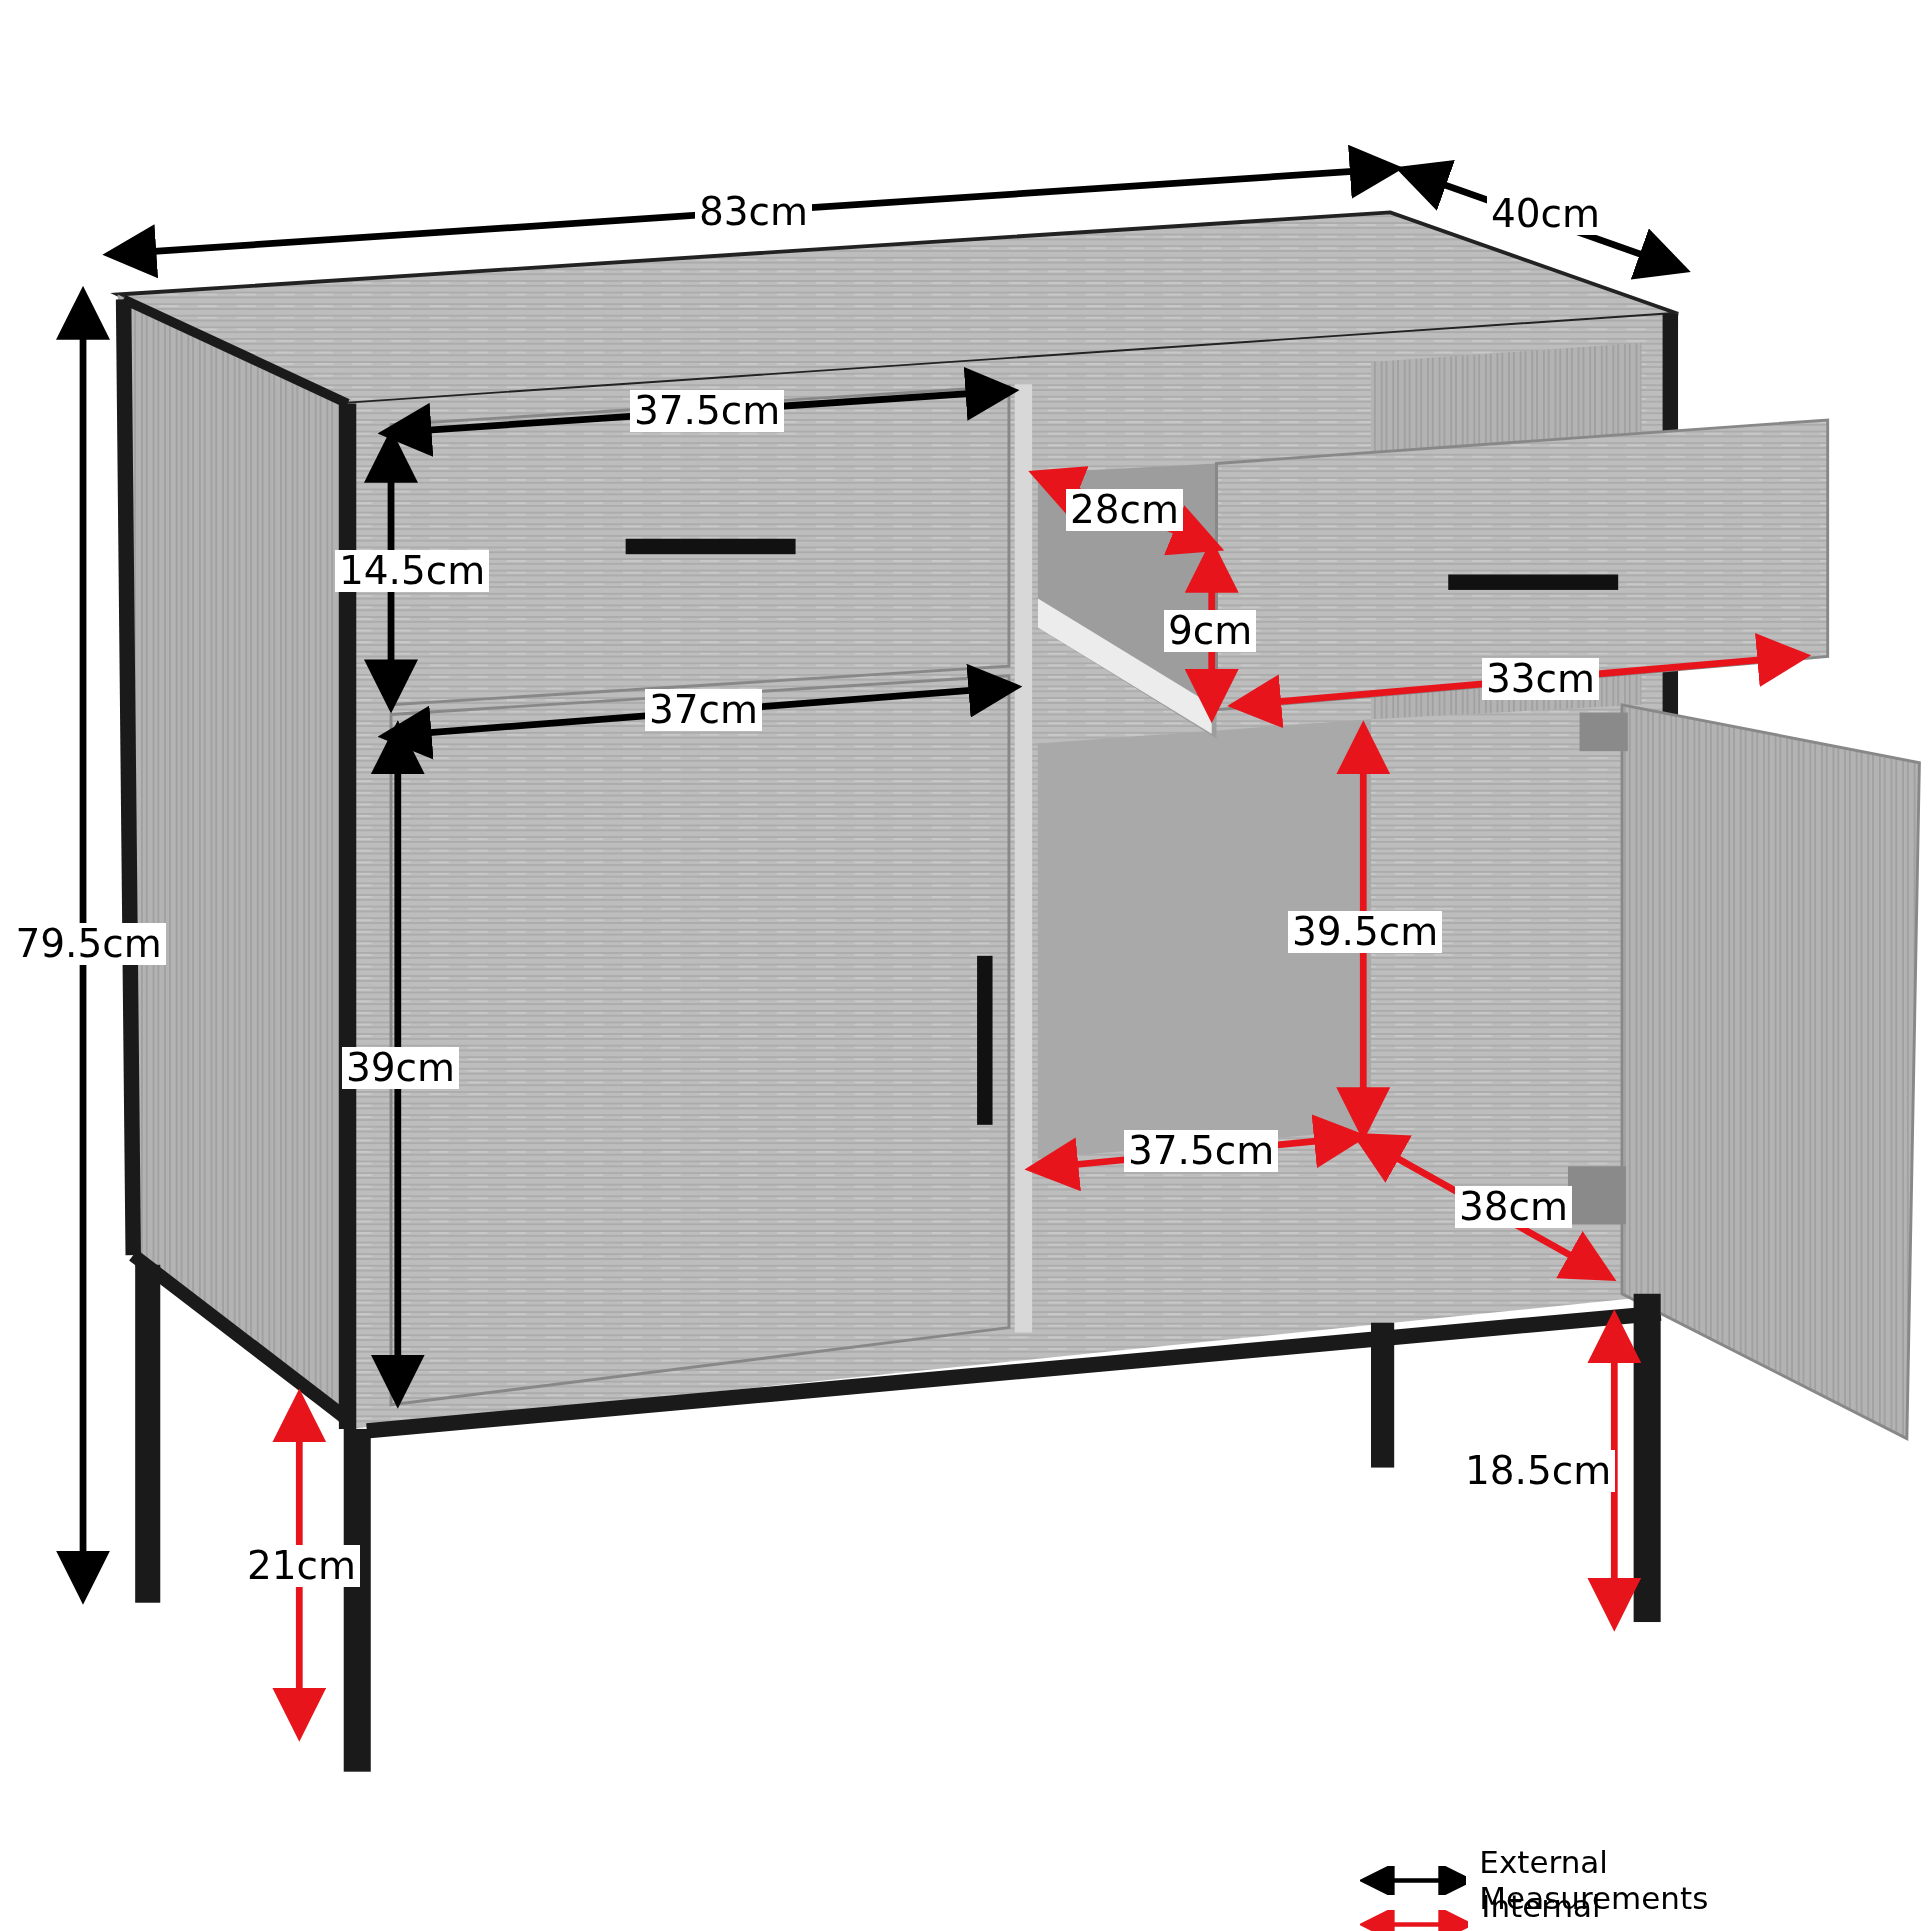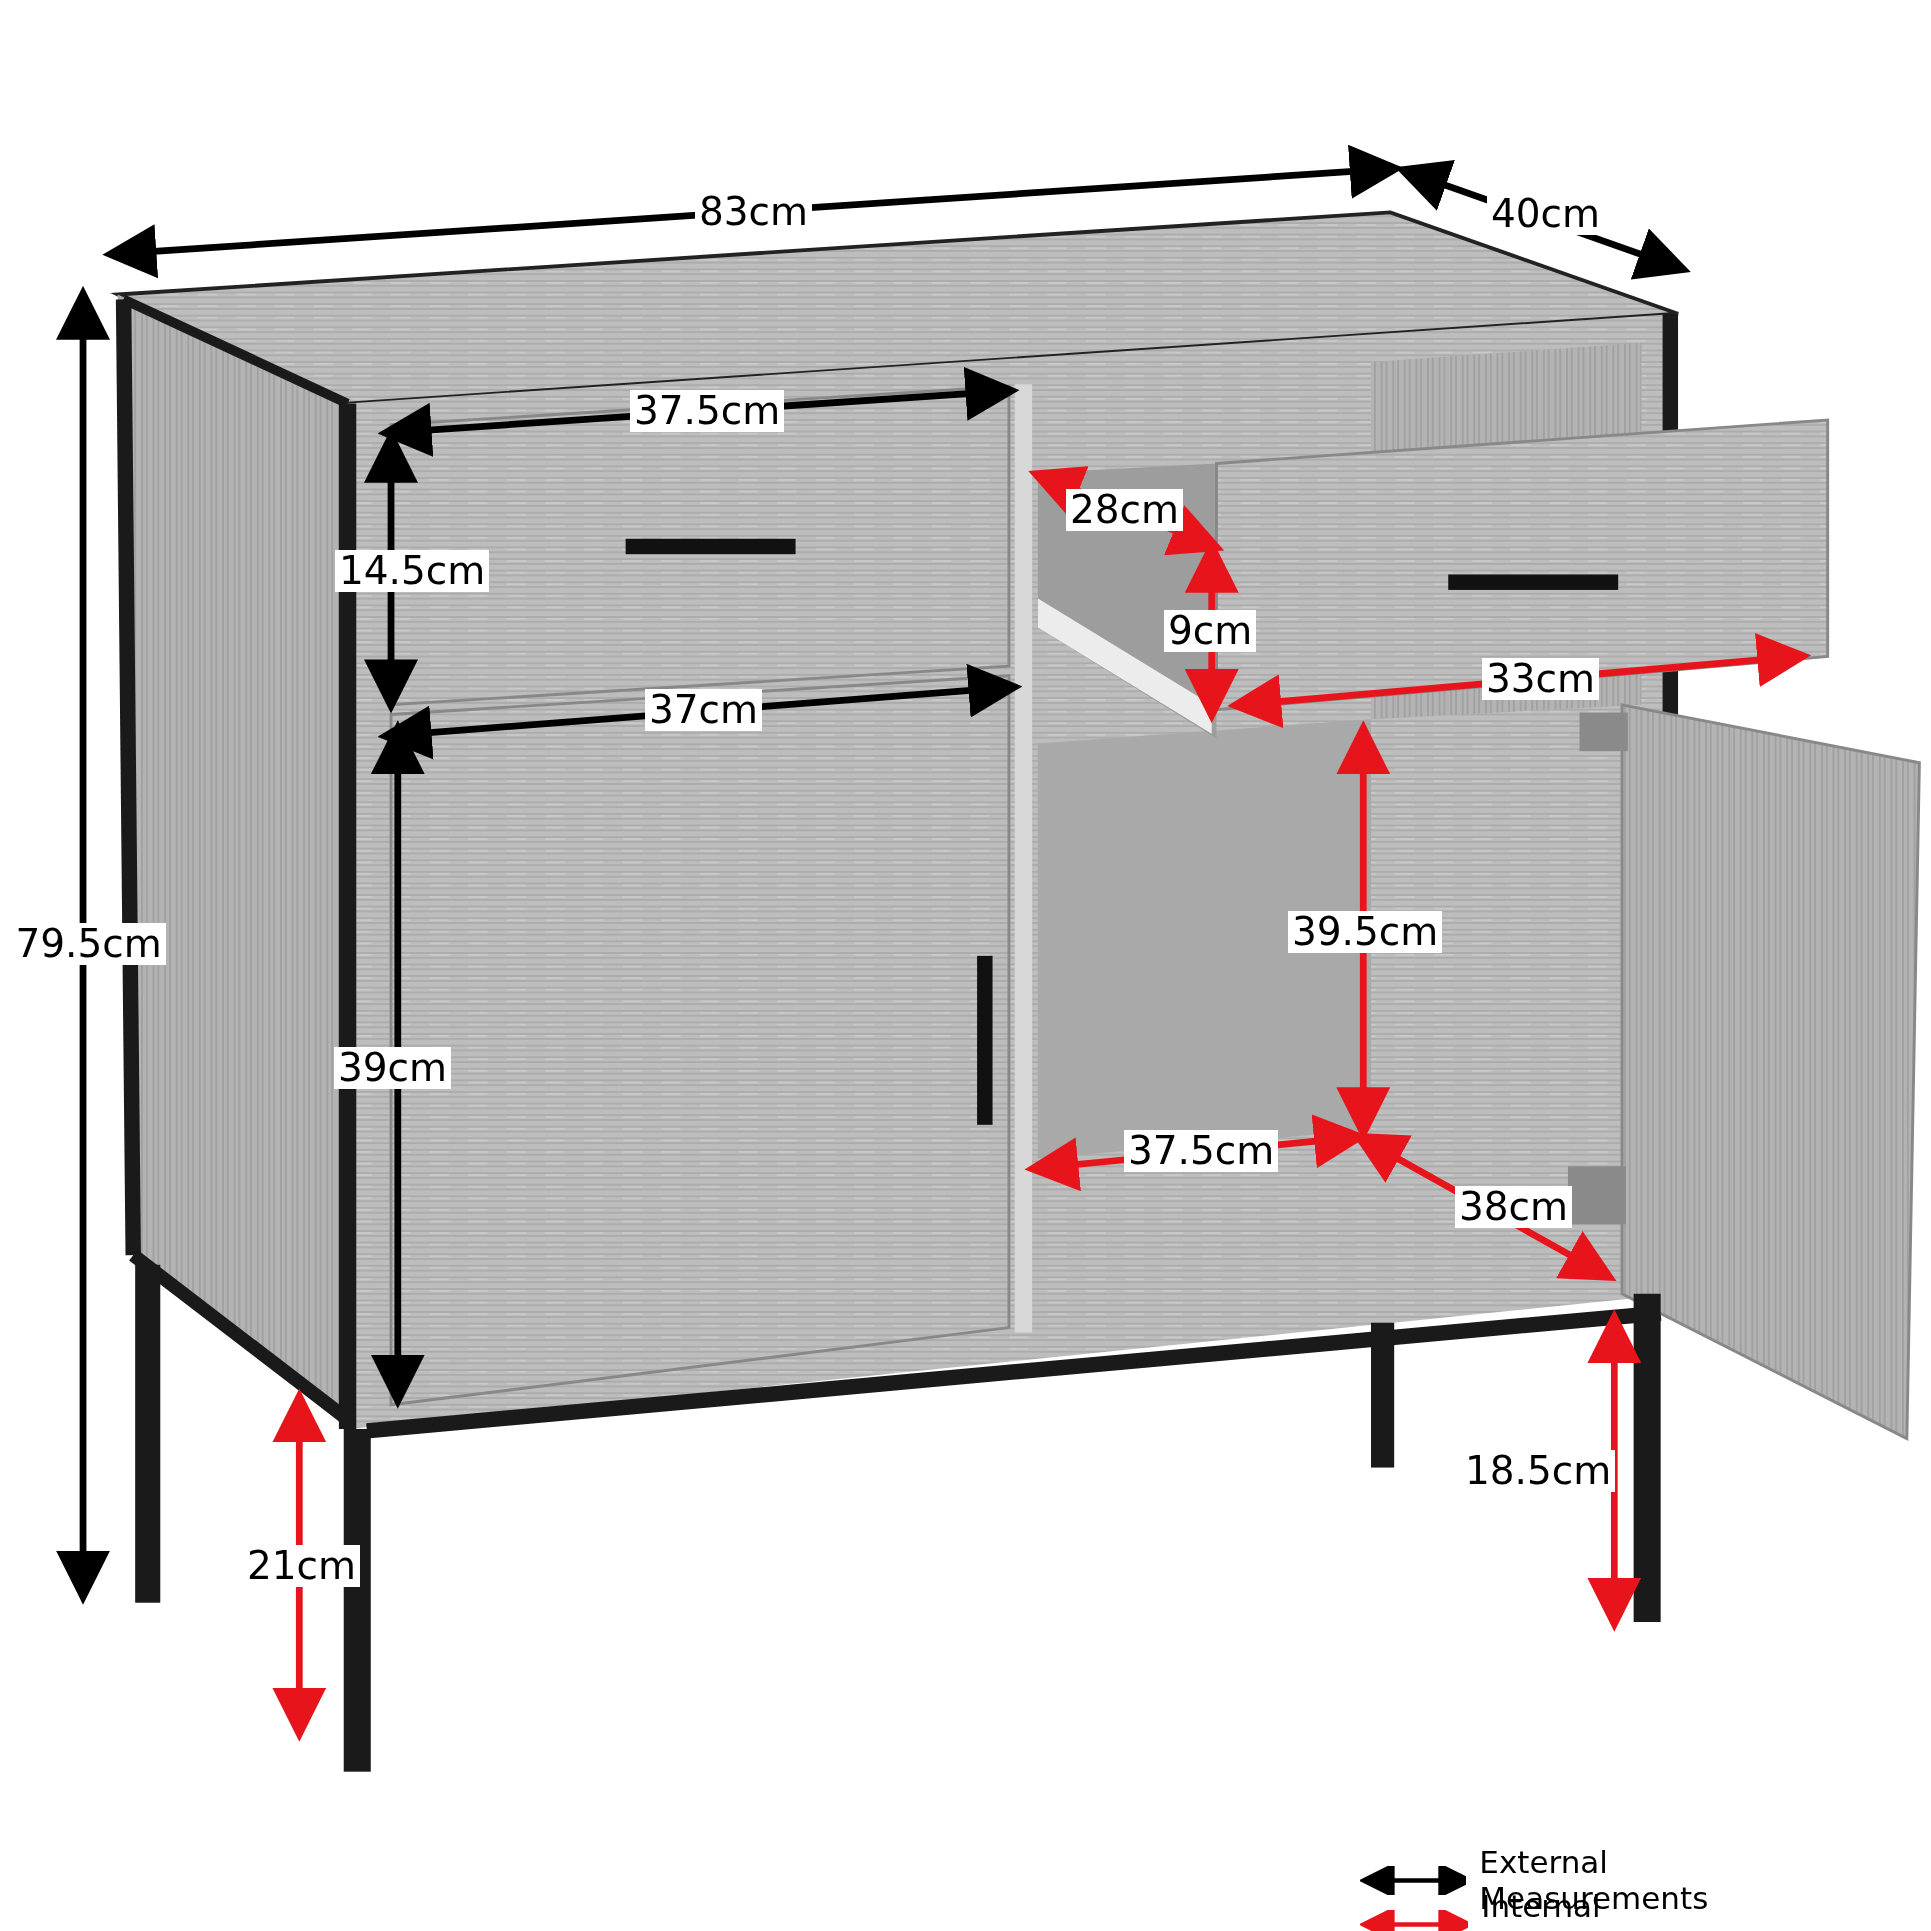--- a/index.html
+++ b/index.html
@@ -112,21 +112,21 @@
       <line x1="1672" y1="1370" x2="1672" y2="1676" marker-start="url(#ar)" marker-end="url(#ar)"></line>
     </g>
   </svg>
 
   <span class="lbl" style="left:695px;top:191px">83cm</span>
   <span class="lbl" style="left:1487px;top:193px">40cm</span>
   <span class="lbl" style="left:11.6px;top:923px">79.5cm</span>
   <span class="lbl" style="left:630px;top:390px">37.5cm</span>
   <span class="lbl" style="left:335px;top:550px">14.5cm</span>
   <span class="lbl" style="left:645px;top:689px">37cm</span>
-  <span class="lbl" style="left:334px;top:1047px">39cm</span>
+  <span class="lbl" style="left:342px;top:1047px">39cm</span>
 
   <span class="lbl" style="left:1066px;top:489px">28cm</span>
   <span class="lbl" style="left:1164px;top:610px">9cm</span>
   <span class="lbl" style="left:1482px;top:658px">33cm</span>
   <span class="lbl" style="left:1288px;top:911px">39.5cm</span>
   <span class="lbl" style="left:1124px;top:1130px">37.5cm</span>
   <span class="lbl" style="left:1455px;top:1186px">38cm</span>
   <span class="lbl" style="left:243px;top:1545px">21cm</span>
   <span class="lbl" style="left:1461px;top:1450px">18.5cm</span>
 

